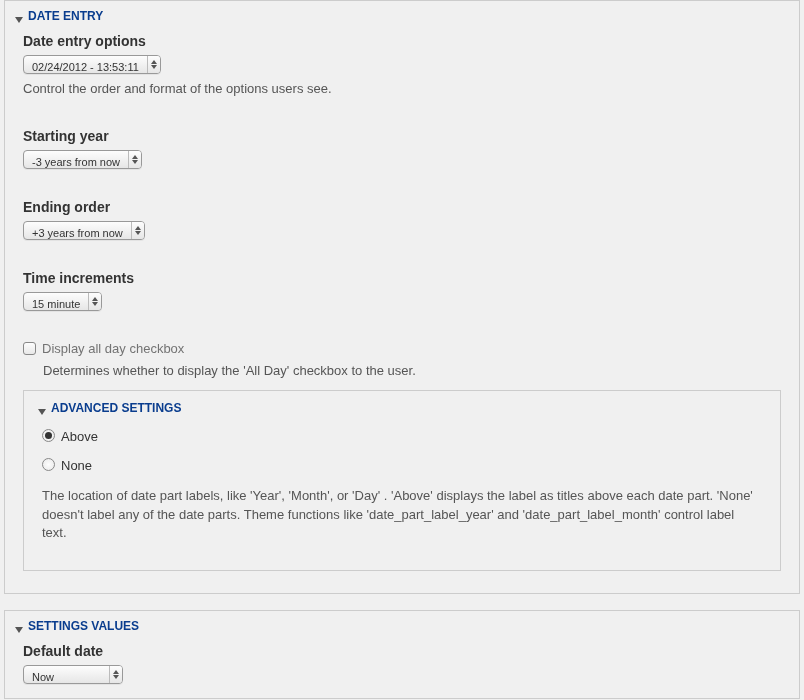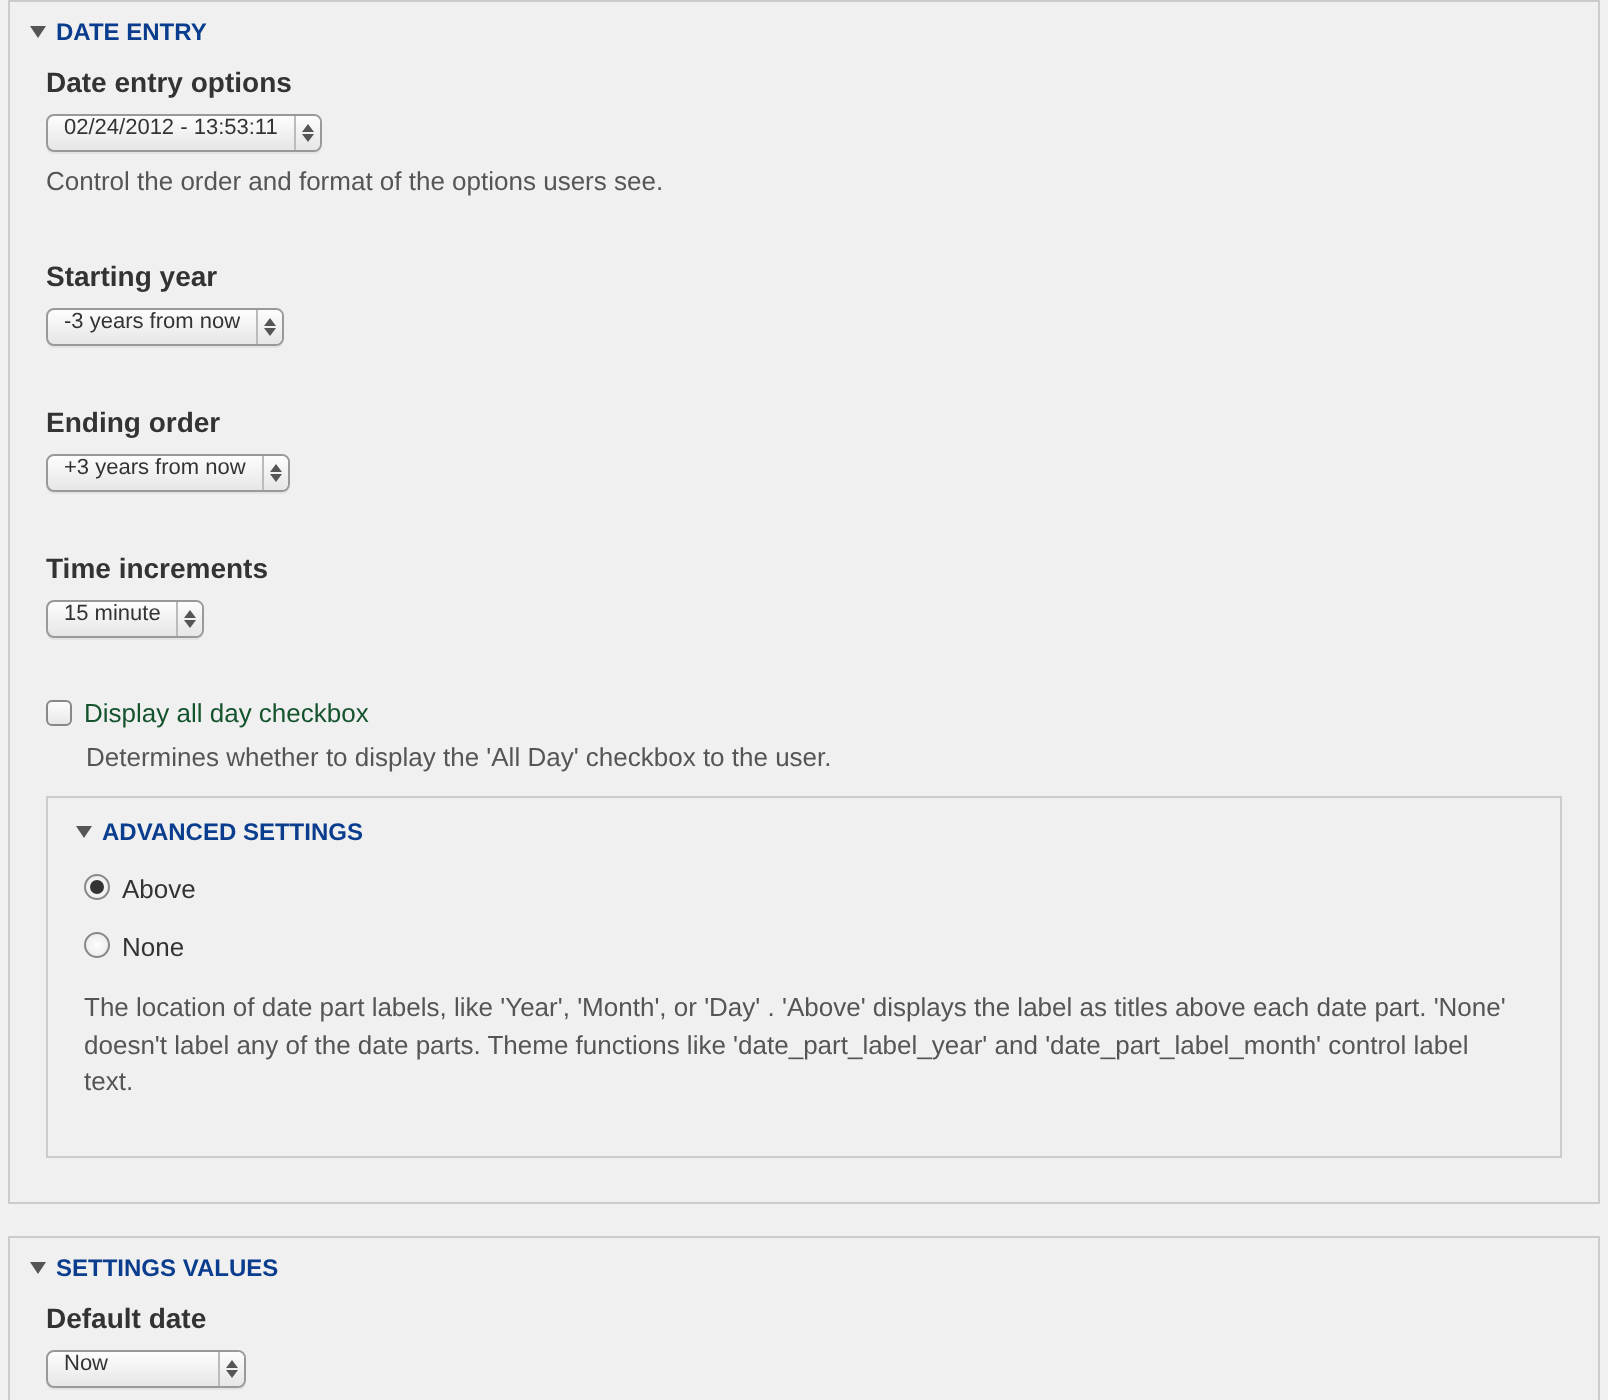--- a/index.html
+++ b/index.html
@@ -25,21 +25,21 @@
       border: 1px solid #ccc;
       background: #f0f0f0;
       margin: 10px 0 4px 0;
     }
     .fieldset-header {
       font-size: 12px;
       font-weight: bold;
       color: #0a3d8e;
       padding: 8px 10px 10px 10px;
       display: flex;
-      align-items: center;
+      align-items: flex-end;
     }
     .nested-fieldset .fieldset-header {
       padding: 10px 12px 14px 14px;
     }
     .disclosure-triangle {
       display: inline-block;
       width: 0;
       height: 0;
       border-left: 4px solid transparent;
       border-right: 4px solid transparent;
@@ -73,21 +73,21 @@
     }
     .indented-description {
       color: #555;
       font-size: 13px;
       margin-top: 6px;
       margin-left: 20px;
       line-height: 1.4;
     }
     .select-wrap {
       display: inline-flex;
-      align-items: flex-start;
+      align-items: flex-end;
       background: linear-gradient(to bottom, #fdfdfd, #e6e6e6);
       border: 1px solid #999;
       border-radius: 4px;
       font-size: 11px;
       height: 19px;
       cursor: default;
       box-shadow: 0 1px 0 rgba(0,0,0,0.05);
       overflow: hidden;
     }
     .select-text {
@@ -129,21 +129,21 @@
       width: 13px;
       height: 13px;
       border: 1px solid #888;
       border-radius: 3px;
       background: linear-gradient(to bottom, #fdfdfd, #e8e8e8);
       margin-right: 6px;
       cursor: default;
     }
     .checkbox-label {
       font-size: 13px;
-      color: #14532d;
+      color: #737373;
     }
     .radio-wrap {
       display: flex;
       margin-bottom: 14px;
     }
     .radio {
       appearance: none;
       width: 13px;
       height: 13px;
       border: 1px solid #888;

